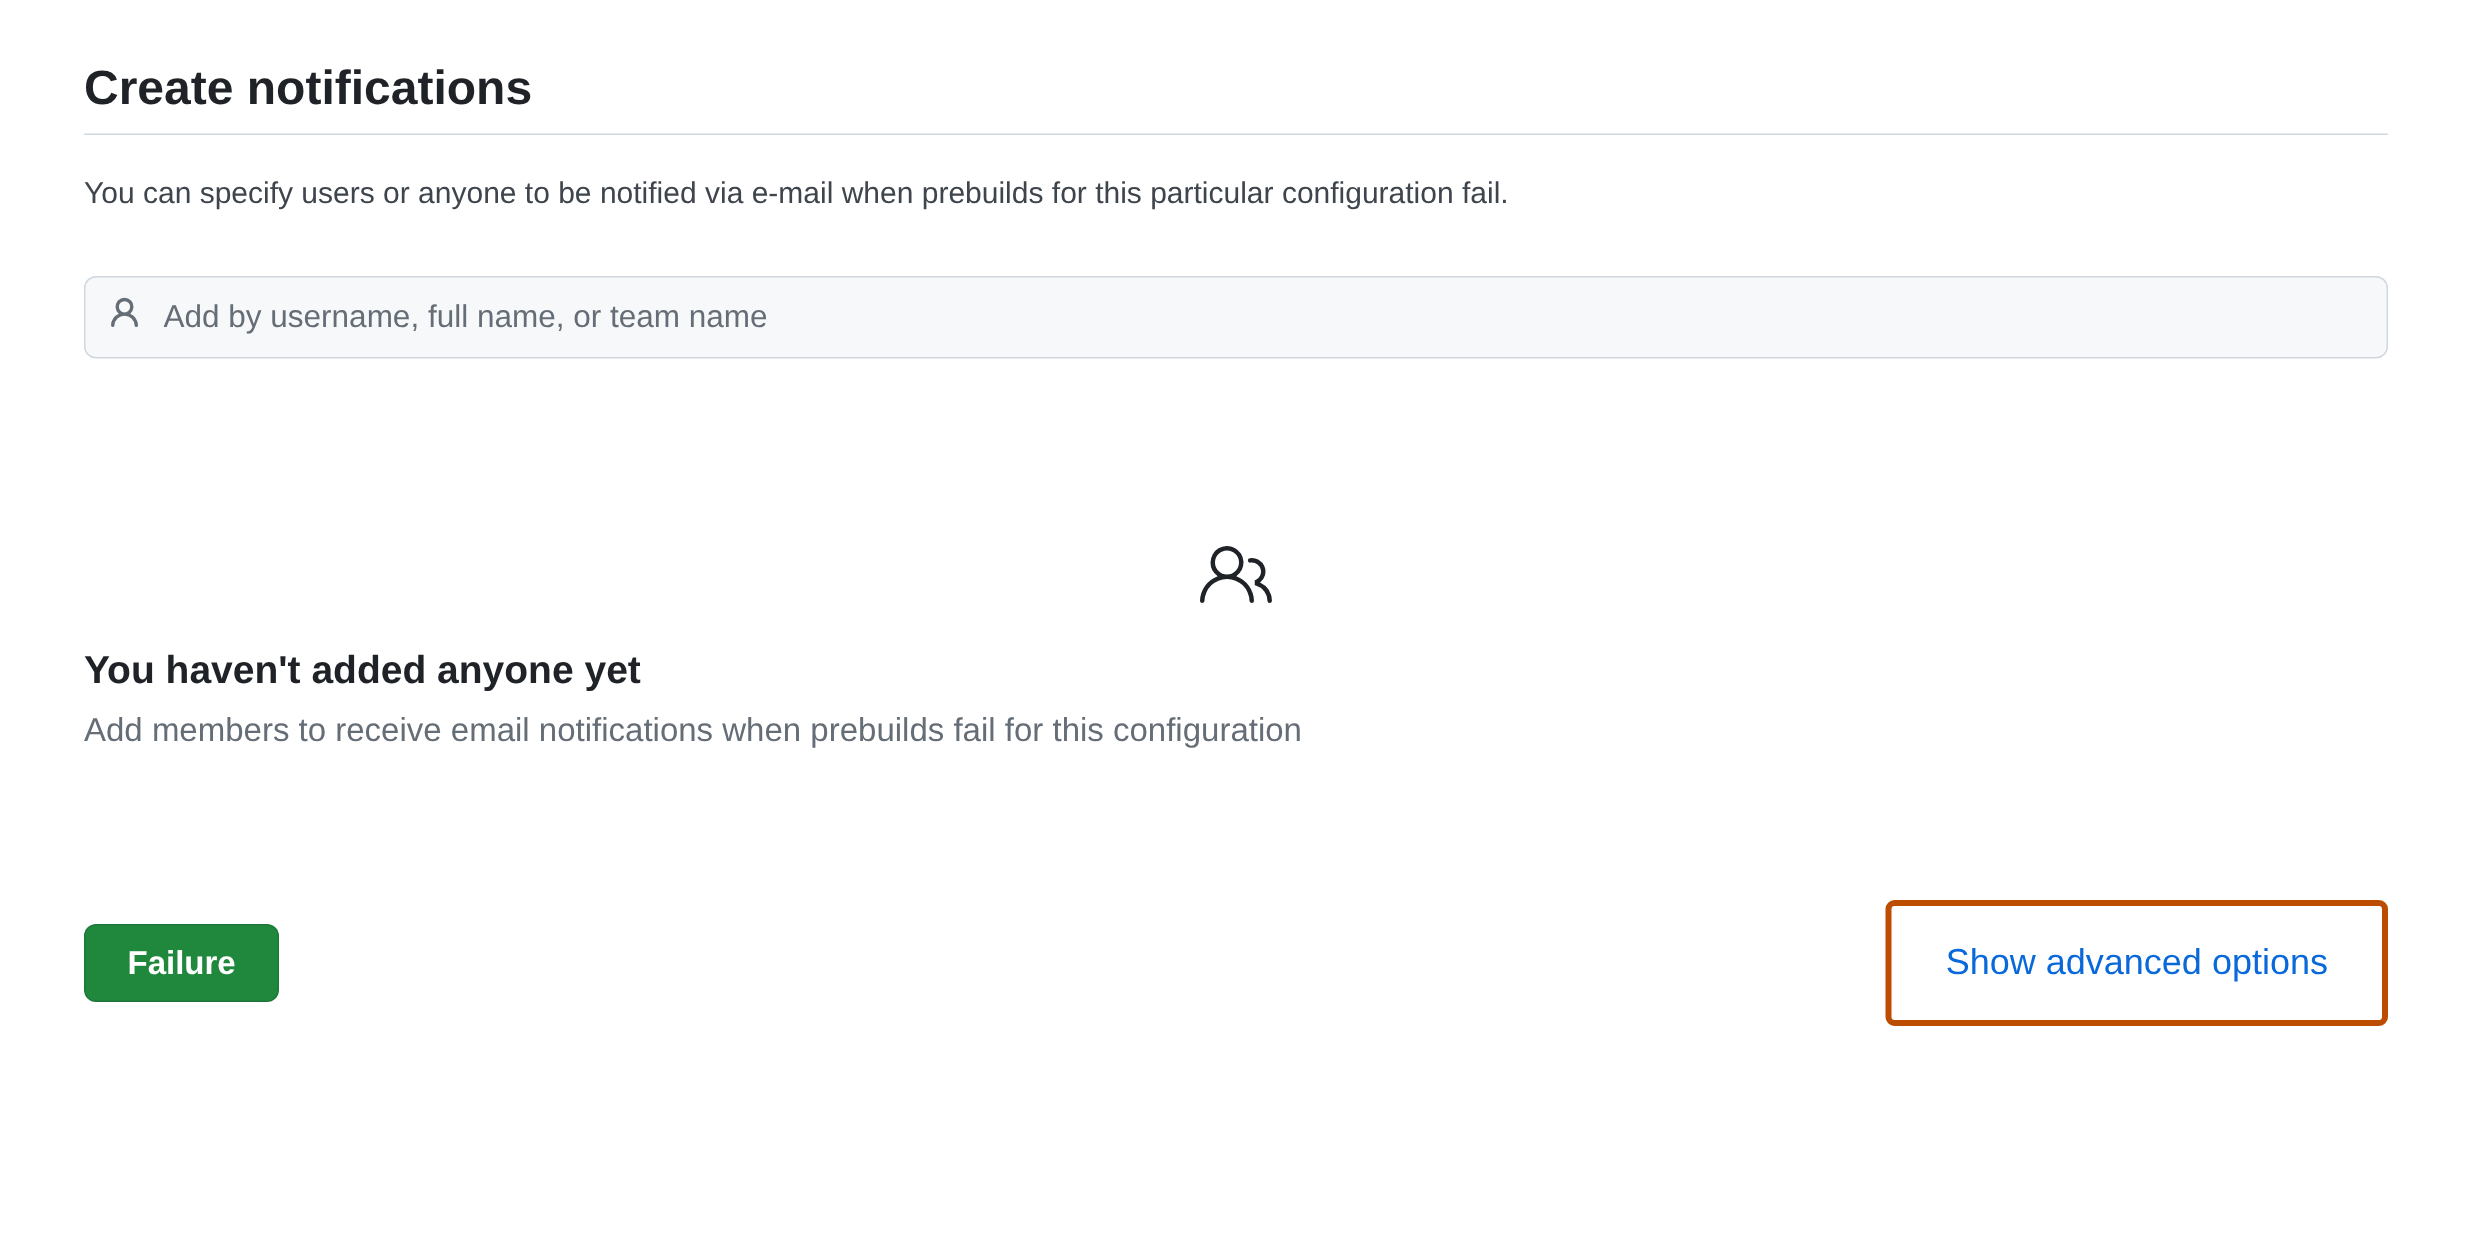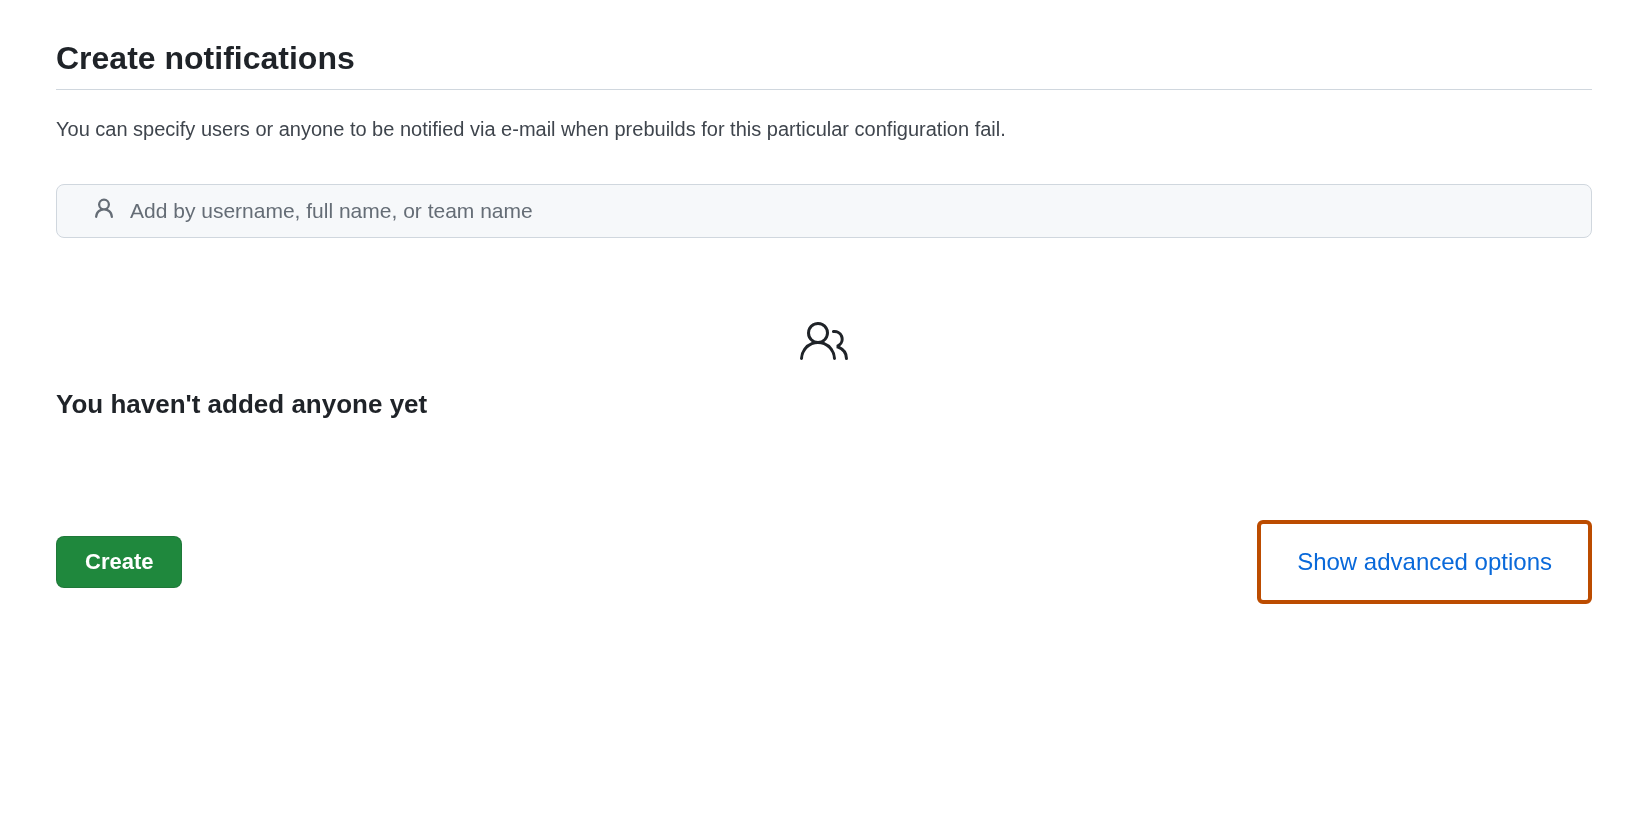--- a/index.html
+++ b/index.html
@@ -27,22 +27,22 @@
       margin-bottom: 40px;
       line-height: 1.5;
     }
     .search-field {
       display: flex;
       align-items: center;
       width: 100%;
       border: 1px solid #d0d7de;
       border-radius: 8px;
       background: #f6f8fa;
-      padding: 12px 35px;
-      margin-bottom: 79px;
+      padding: 12px 14px;
+      margin-bottom: 120px;
     }
     .search-field svg {
       flex-shrink: 0;
       margin-right: 14px;
     }
     .search-input {
       flex: 1;
       border: none;
       background: transparent;
       font-size: 21px;
@@ -114,20 +114,21 @@
   <input type="text" class="search-input" placeholder="Add by username, full name, or team name" style="">
 </div>
 
 <div class="empty-state">
   <div class="empty-state-icon">
     <svg width="48" height="48" viewBox="0 0 24 24" fill="#1f2328">
       <path d="M3.5 8a5.5 5.5 0 1 1 8.596 4.547 9.005 9.005 0 0 1 5.9 8.18.751.751 0 0 1-1.5.045 7.5 7.5 0 0 0-14.993 0 .75.75 0 0 1-1.499-.044 9.005 9.005 0 0 1 5.9-8.181A5.496 5.496 0 0 1 3.5 8ZM9 4a4 4 0 1 0 0 8 4 4 0 0 0 0-8Zm8.29 4c-.148 0-.292.01-.434.03a.75.75 0 1 1-.212-1.484 4.53 4.53 0 0 1 3.38 8.097 6.69 6.69 0 0 1 3.956 6.107.75.75 0 0 1-1.5 0 5.193 5.193 0 0 0-3.696-4.972l-.534-.16v-1.676l.41-.209A3.03 3.03 0 0 0 17.29 8Z"></path>
     </svg>
   </div>
   <div class="empty-state-title">You haven't added anyone yet</div>
+  <div class="empty-state-subtitle">Add members to receive email notifications when prebuilds fail for this configuration</div>
 </div>
 
 <div class="footer">
-  <button class="create-button">Create</button>
+  <button class="create-button">Failure</button>
   <div class="advanced-link-wrapper">
     <a class="advanced-link">Show advanced options</a>
   </div>
 </div>
 
 </body></html>

